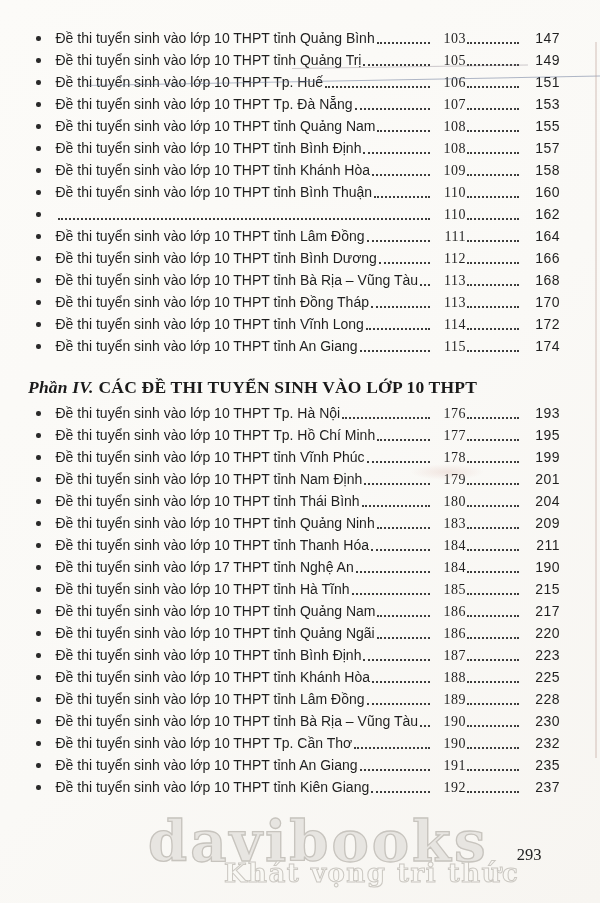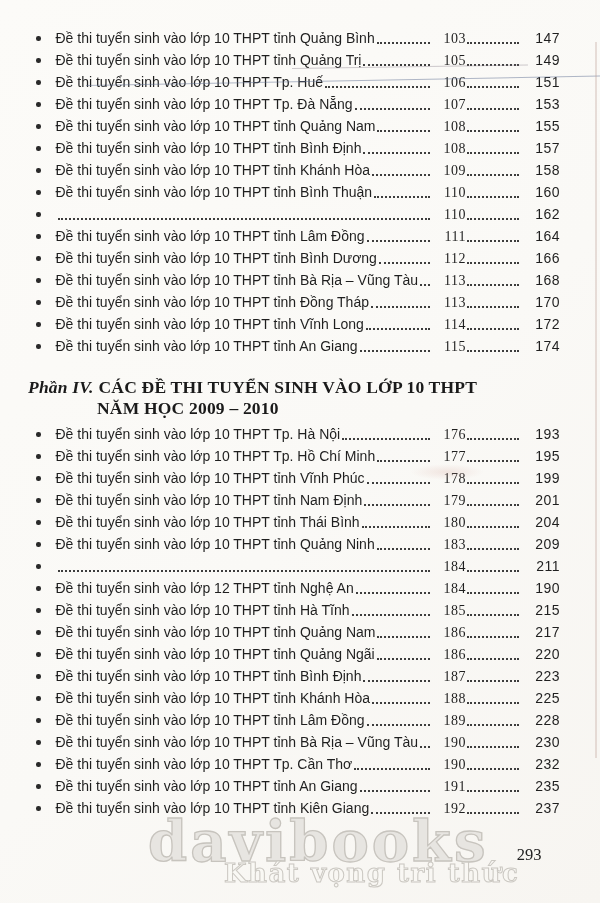--- a/index.html
+++ b/index.html
@@ -263,21 +263,20 @@
     <span class="toc-title">Đề thi tuyển sinh vào lớp 10 THPT tỉnh An Giang</span>
     <span class="dots"></span>
     <span class="pnum p1">115</span>
     <span class="mid-dots"></span>
     <span class="pnum p2">174</span>
   </div>
       </div>
 
     <div class="section-header">
       <div><span class="part">Phần IV.</span><span>CÁC ĐỀ THI TUYỂN SINH VÀO LỚP 10 THPT</span></div>
-      <div class="section-subtitle">NĂM HỌC 2009 – 2010</div>
     </div>
 
     <div>
         <div class="toc-row">
     <span class="bullet"></span>
     <span class="toc-title">Đề thi tuyển sinh vào lớp 10 THPT Tp. Hà Nội</span>
     <span class="dots"></span>
     <span class="pnum p1">176</span>
     <span class="mid-dots"></span>
     <span class="pnum p2">193</span>
@@ -317,28 +316,29 @@
         <div class="toc-row">
     <span class="bullet"></span>
     <span class="toc-title">Đề thi tuyển sinh vào lớp 10 THPT tỉnh Quảng Ninh</span>
     <span class="dots"></span>
     <span class="pnum p1">183</span>
     <span class="mid-dots"></span>
     <span class="pnum p2">209</span>
   </div>
         <div class="toc-row">
     <span class="bullet"></span>
+    <span class="toc-title">Đề thi tuyển sinh vào lớp 10 THPT tỉnh Thanh Hóa</span>
     <span class="dots"></span>
     <span class="pnum p1">184</span>
     <span class="mid-dots"></span>
     <span class="pnum p2">211</span>
   </div>
         <div class="toc-row">
     <span class="bullet"></span>
-    <span class="toc-title">Đề thi tuyển sinh vào lớp 12 THPT tỉnh Nghệ An</span>
+    <span class="toc-title">Đề thi tuyển sinh vào lớp 17 THPT tỉnh Nghệ An</span>
     <span class="dots"></span>
     <span class="pnum p1">184</span>
     <span class="mid-dots"></span>
     <span class="pnum p2">190</span>
   </div>
         <div class="toc-row">
     <span class="bullet"></span>
     <span class="toc-title">Đề thi tuyển sinh vào lớp 10 THPT tỉnh Hà Tĩnh</span>
     <span class="dots"></span>
     <span class="pnum p1">185</span>

